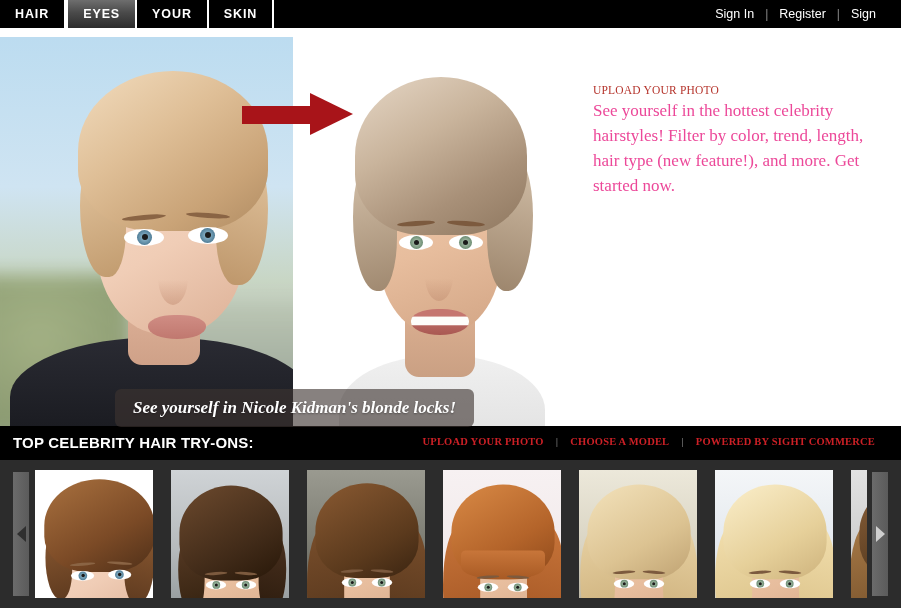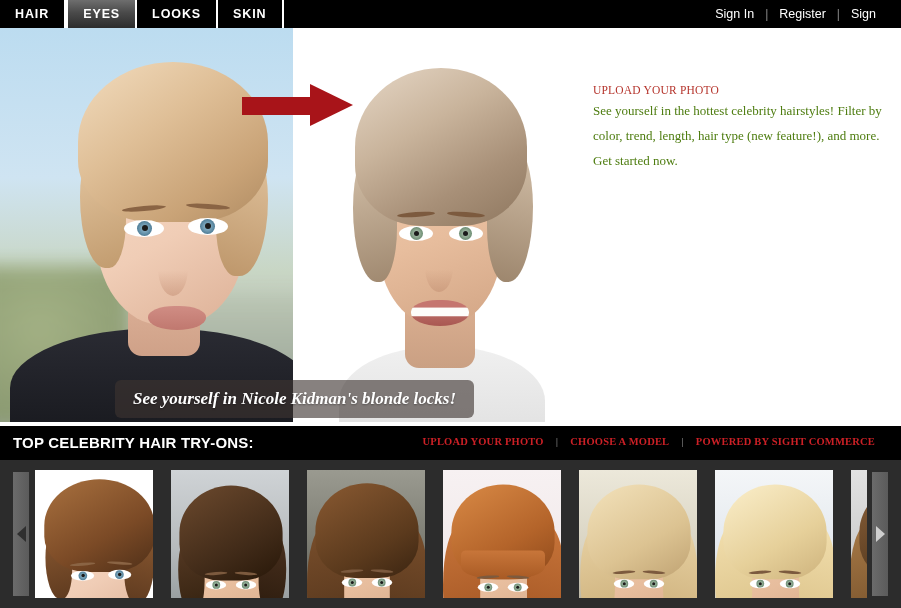--- a/index.html
+++ b/index.html
@@ -30,21 +30,21 @@
   }
   .navspacer{flex:1;}
   .authlinks{
     display:flex;align-items:center;gap:0;height:28px;padding-right:14px;
     font-family:Liberation Sans, sans-serif;font-size:12.5px;color:#ffffff;
   }
   .authlinks a{color:#ffffff;text-decoration:none;padding:0 11px;cursor:pointer;}
   .authsep{color:#888;font-size:12px;}
 
   
-  .hero{position:absolute;left:0;top:28px;width:585px;height:394px;overflow:hidden;background:#701a75;}
+  .hero{position:absolute;left:0;top:37px;width:585px;height:394px;overflow:hidden;background:#701a75;}
   .hero-left{position:absolute;left:0;top:0;width:293px;height:394px;overflow:hidden;
     background:linear-gradient(to bottom,#bcdcf0 0%,#cfe4f2 38%,#c8d6c4 62%,#b9c0b4 78%,#9fa7a0 100%);}
   .hero-right{position:absolute;left:293px;top:0;width:292px;height:394px;overflow:hidden;background:#ffffff;}
 
   
   .face-wrap{position:absolute;left:0;top:0;width:100%;height:100%;}
   .neck{position:absolute;border-radius:14px;}
   .shoulders{position:absolute;border-radius:50% 50% 0 0;}
   .head{position:absolute;border-radius:46% 46% 44% 44%;}
   .hairmass{position:absolute;border-radius:52% 52% 40% 40%;}
@@ -140,21 +140,21 @@
     text-shadow:0 1px 1px rgba(0,0,0,.3);}
   .mk-bold{font-family:"Liberation Sans",sans-serif;font-weight:bold;font-size:22px;letter-spacing:.3px;color:#fff;
     text-shadow:0 1px 1px rgba(0,0,0,.3);}
   .mk-caret{font-size:16px;color:#fff;margin-left:1px;}
   .upload-kicker{
     position:absolute;left:8px;top:56px;font-family:"Liberation Serif",serif;
     font-size:11.5px;letter-spacing:.2px;color:#b5342c;cursor:pointer;
   }
   .promo-copy{
     position:absolute;left:8px;top:70px;width:300px;
-    font-family:"Liberation Serif",serif;font-size:13px;line-height:25px;color:#4d7c0f;
+    font-family:"Liberation Serif",serif;font-size:17px;line-height:25px;color:#ec4899;
   }
 
   
   .botbar{position:absolute;left:0;top:426px;width:901px;height:34px;background:#000;}
   .botbar-title{
     position:absolute;left:13px;top:8px;color:#ffffff;font-size:15px;font-weight:bold;
     letter-spacing:.2px;font-stretch:condensed;
   }
   .botlinks{
     position:absolute;right:14px;top:10px;display:flex;align-items:center;
@@ -181,21 +181,21 @@
 </style>
 </head>
 <body>
 
 <div class="app">
 
   <div class="topnav">
     <div class="tabs">
       <div class="tab">HAIR</div>
       <div class="tab active">EYES</div>
-      <div class="tab">LOOKS</div>
+      <div class="tab">YOUR</div>
       <div class="tab">SKIN</div>
     </div>
     <div class="navspacer"></div>
     <div class="authlinks">
       <a>Sign In</a>
       <span class="authsep">|</span>
       <a>Register</a>
       <span class="authsep">|</span>
       <a>Sign</a>
     </div>

